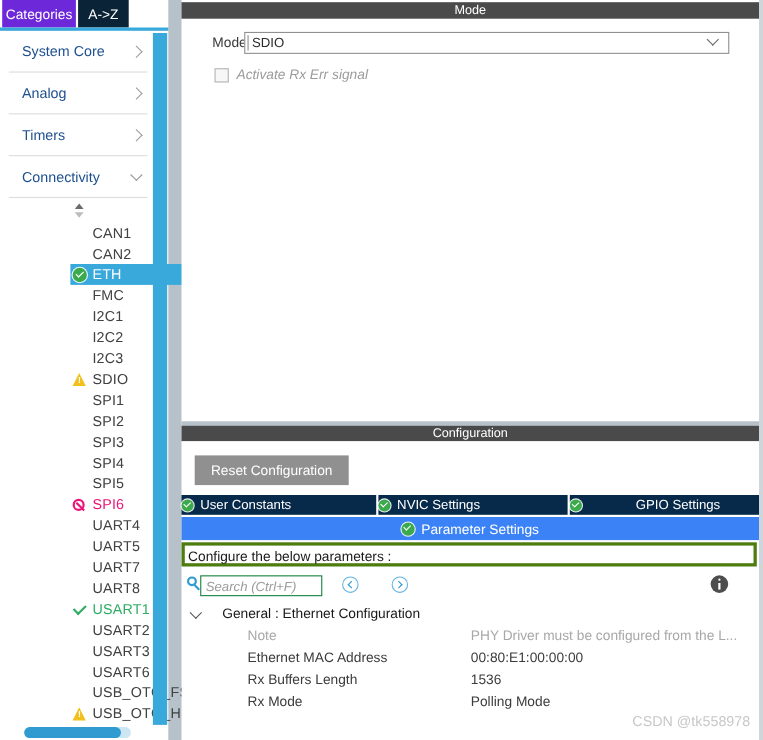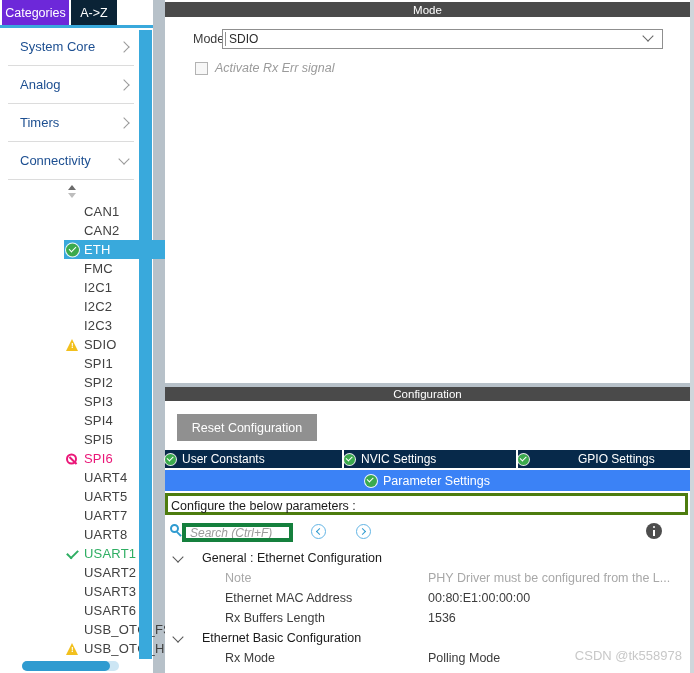--- a/index.html
+++ b/index.html
@@ -70,21 +70,21 @@
   .ticon{position:relative;display:inline-block;width:11px;height:11px;border-radius:50%;background:#3BAA4D;box-shadow:0 0 0 1px rgba(255,255,255,.9);margin-right:6px;flex:none;}
   .ticon::after{content:'';position:absolute;left:2.4px;top:2.6px;width:5px;height:2.6px;border-left:1.6px solid #fff;border-bottom:1.6px solid #fff;transform:rotate(-45deg);}
   .param-bar{position:absolute;left:0;top:470px;width:525px;height:21px;background:#3b82f6;color:#fff;font-size:12.5px;display:flex;align-items:center;justify-content:center;cursor:pointer;}
   .param-bar .ticon{width:12px;height:12px;}
   .instruction{position:absolute;left:0;top:493px;width:523px;height:22px;border:3px solid #4d7c0f;background:#fff;box-sizing:border-box;font-size:12.5px;color:#1A1A1A;line-height:20px;padding-left:3px;}
 
   .search-row{position:absolute;left:0;top:519px;width:525px;height:26px;}
   .icon-search{position:absolute;left:5px;top:5px;width:14px;height:16px;}
   .icon-search::before{content:'';position:absolute;left:0;top:0;width:9px;height:9px;border:2px solid #2F9BD0;border-radius:50%;box-sizing:border-box;}
   .icon-search::after{content:'';position:absolute;left:7.5px;top:6.5px;width:2px;height:6px;background:#2F9BD0;transform:rotate(-45deg);}
-  .search-input{position:absolute;left:17px;top:4px;width:111px;height:19px;border:4px solid #15803d;box-sizing:border-box;font-family:"Liberation Sans",sans-serif;font-size:12px;font-style:italic;color:#555;padding:0 0 0 4px;outline:none;}
+  .search-input{position:absolute;left:17px;top:4px;width:111px;height:19px;border:1px solid #15803d;box-sizing:border-box;font-family:"Liberation Sans",sans-serif;font-size:12px;font-style:italic;color:#555;padding:0 0 0 4px;outline:none;}
   .search-input::placeholder{color:#9B9B9B;font-style:italic;}
   .navcirc{position:absolute;top:5px;width:15px;height:15px;border:1px solid #63B5E5;border-radius:50%;box-sizing:border-box;display:flex;align-items:center;justify-content:center;cursor:pointer;}
   .navcirc.prev{left:146px;}
   .navcirc.next{left:191px;}
   .navcirc .chev{width:5px;height:5px;border-right:1.5px solid #2F9BD0;border-bottom:1.5px solid #2F9BD0;margin-top:0;}
   .navcirc .cleft{transform:rotate(135deg);margin-left:2px;}
   .navcirc .cright{transform:rotate(-45deg);margin-right:2px;}
   .info-icon{position:absolute;left:481px;top:4px;width:16px;height:16px;border-radius:50%;background:#4D4D4D;cursor:pointer;}
   .info-icon::before{content:'';position:absolute;left:7px;top:3px;width:2.4px;height:2.4px;background:#fff;border-radius:50%;}
   .info-icon::after{content:'';position:absolute;left:7px;top:7px;width:2.4px;height:6px;background:#fff;}
@@ -283,24 +283,20 @@
           <span class="rvalue">PHY Driver must be configured from the L...</span>
         </div>
         <div class="trow row">
           <span class="rlabel">Ethernet MAC Address</span>
           <span class="rvalue">00:80:E1:00:00:00</span>
         </div>
         <div class="trow row">
           <span class="rlabel">Rx Buffers Length</span>
           <span class="rvalue">1536</span>
         </div>
-        <div class="trow group">
-          <span class="chev down"></span>
-          <span class="glabel">Ethernet Basic Configuration</span>
-        </div>
         <div class="trow row">
           <span class="rlabel">Rx Mode</span>
           <span class="rvalue">Polling Mode</span>
         </div>
       </div>
     <div class="watermark">CSDN @tk558978</div>
   </div>
 
   <div class="right-strip"></div>
 </div>

